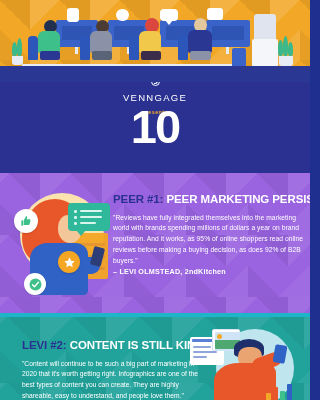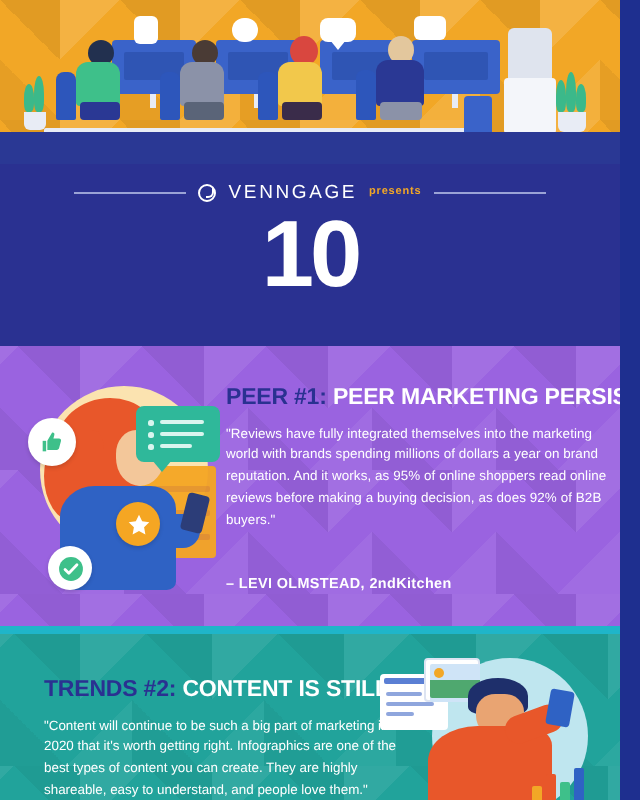--- a/index.html
+++ b/index.html
@@ -71,21 +71,21 @@
   .pot{ position:absolute; background:#e8ecf5; border-radius:0 0 3px 3px; }
   .trash{ position:absolute; background:#3a63c9; border-radius:2px 2px 1px 1px; }
 
   
   .banner {
     position:absolute; left:0; top:82px; width:310px; height:91px;
     background:#2a3191; overflow:hidden;
   }
   .brandrow {
     position:absolute; top:8px; left:0; width:100%; height:12px;
-    display:flex; align-items:center; justify-content:center; gap:6px;
+    display:flex; align-items:center; justify-content:center; gap:6px;flex-direction:column;
   }
   .rule { width:56px; height:1px; background:#9aa3d6; }
   .venn-logo {
     width:9px; height:9px; border:1.2px solid #fff; border-radius:50%;
     position:relative; flex:none;
   }
   .venn-logo:after{
     content:""; position:absolute; left:2.6px; top:1.2px;
     width:3px; height:4px; border-right:1.2px solid #fff;
     border-bottom:1.2px solid #fff; border-radius:0 0 3px 0;
@@ -189,21 +189,21 @@
   .trend-head {
     font-size:11.5px; font-weight:700; color:#ffffff; letter-spacing:-.1px;
     white-space:nowrap; line-height:1.1;
   }
   .trend-head .lbl { color:#2a3191; }
   .quote {
     margin-top:7px; font-size:6.7px; line-height:1.62; color:#ffffff;
     letter-spacing:.05px;
   }
   .attrib {
-    margin-top:20px; font-size:7.2px; font-weight:700; color:#ffffff;
+    margin-top:0; font-size:7.2px; font-weight:700; color:#ffffff;
     letter-spacing:.2px;
   }
 
   
   .divider {
     position:absolute; left:0; top:313px; width:310px; height:4px;
     background:#1fb5c9;
   }
 
   
@@ -417,21 +417,21 @@
     </div>
   </div>
 
   <div class="divider"></div>
 
   <div class="sec-teal">
     <div class="geo-teal"></div>
 
     <div class="txt2">
       <div class="trend-head2">
-        <span class="lbl">TRENDS #2:</span>
+        <span class="lbl">LEVI #2:</span>
         <span>CONTENT IS STILL KING</span>
       </div>
       <div class="quote2">"Content will continue to be such a big part of marketing in 2020 that it's worth getting right. Infographics are one of the best types of content you can create. They are highly shareable, easy to understand, and people love them."</div>
     </div>
 
     <div class="illus2">
       <div class="circ-bg2"></div>
       <div class="winbox">
         <div class="winbox-top"></div>
         <div class="winline" style="left:3px;top:9px;width:18px;"></div>

